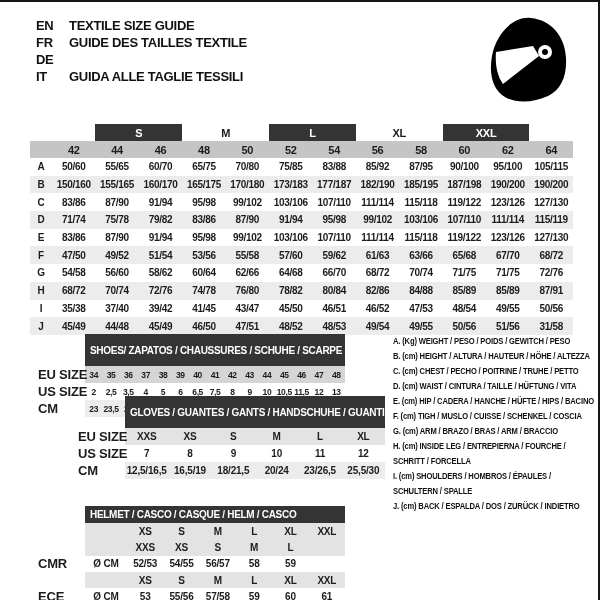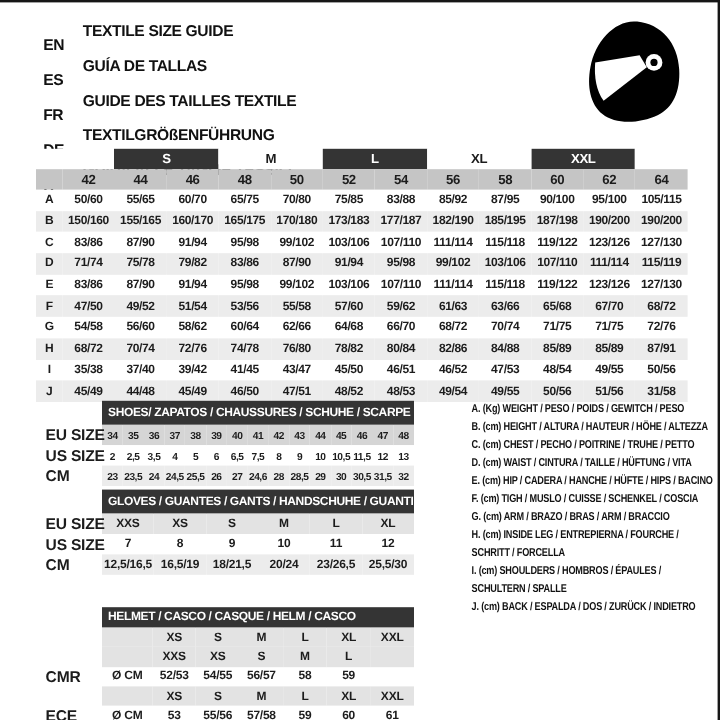--- a/index.html
+++ b/index.html
@@ -11,43 +11,43 @@
     letter-spacing:-0.2px;
   }
   .page {
     position:relative; width:600px; height:600px; background:#fff;
     border-top:2px solid #161616; border-right:2px solid #161616;
     overflow:hidden;
   }
   
   .langs { position:absolute; left:36px; top:15px; }
   .lang-row { display:flex; font-size:13px; line-height:17px; letter-spacing:-0.3px; color:#111; }
-  .lang-code { width:33px;margin-top:12px; }
+  .lang-code { width:33px; }
   
   .helmet-badge { position:absolute; left:487px; top:12px; width:82px; height:95px; }
   .helmet-badge svg { width:100%; height:100%; }
   
   table { border-collapse:collapse; table-layout:fixed; position:absolute; }
   td { padding:0; text-align:center; white-space:nowrap; vertical-align:middle; }
   
   .main { left:30px; top:122px; width:543px; }
   .main col.c-letter { width:22px; }
   .main td { height:17.7px; font-size:10px; letter-spacing:-0.3px; }
   .main tr.grp td { height:17px; font-size:11px; background:#fff; }
   .main tr.grp td.dark { background:var(--c-black_bar); color:#fff; }
   .main tr.hdr td { height:17px; font-size:11px; background:var(--c-number_row_gray); }
   .main tr.alt td { background:var(--c-alt_row_gray); }
   
   .sub { left:30px; width:315px; }
   .sub col.c-lbl { width:55px; }
   .helm col.c-unit { width:42px; }
-  .shoes { top:332px; } .gloves { top:406px; } .helm { top:504px; }
+  .shoes { top:332px; } .gloves { top:394px;margin-left:40px; } .helm { top:504px; }
   .sub td { height:17px; font-size:10px; }
   .helm td { height:16.3px; }
-  .sub tr.bar td { height:20px; }
+  .sub tr.bar td { height:32px; }
   .helm tr.bar td { height:17px; }
   .sub td.bartxt {
     background:var(--c-black_bar); color:#fff; text-align:left;
     padding-left:5px; font-size:10px; letter-spacing:-0.3px;
   }
   .sub td.lbl { text-align:left; padding-left:8px; font-size:13px; }
   .shoes td.val { font-size:8.5px; letter-spacing:-0.4px; }
   .shade-dark  { background:var(--c-band_dark); }
   .shade-light { background:var(--c-band_light); }
   .shade-lite  { background:var(--c-band_lite); }
@@ -64,30 +64,25 @@
 <body>
 
 <div class="page">
 
   <div class="langs" id="langs">
       <div class="lang-row">
         <span class="lang-code">EN</span>
         <span>TEXTILE SIZE GUIDE</span>
       </div>
       <div class="lang-row">
-        <span class="lang-code">ES</span>
-        <span>GUÍA DE TALLAS</span>
-      </div>
-      <div class="lang-row">
         <span class="lang-code">FR</span>
         <span>GUIDE DES TAILLES TEXTILE</span>
       </div>
       <div class="lang-row">
         <span class="lang-code">DE</span>
-        <span>TEXTILGRÖßENFÜHRUNG</span>
       </div>
       <div class="lang-row">
         <span class="lang-code">IT</span>
         <span>GUIDA ALLE TAGLIE TESSILI</span>
       </div>
     </div>
 
   <div class="helmet-badge">
     <svg viewBox="0 0 82 95" xmlns="http://www.w3.org/2000/svg">
       <path d="M44 4 C64 6 78 22 79 44 C80 62 74 76 61 82 C46 89 26 90 15 81 C5 73 2 58 5 42 C9 20 26 2 44 4 Z" fill="#000"></path>

